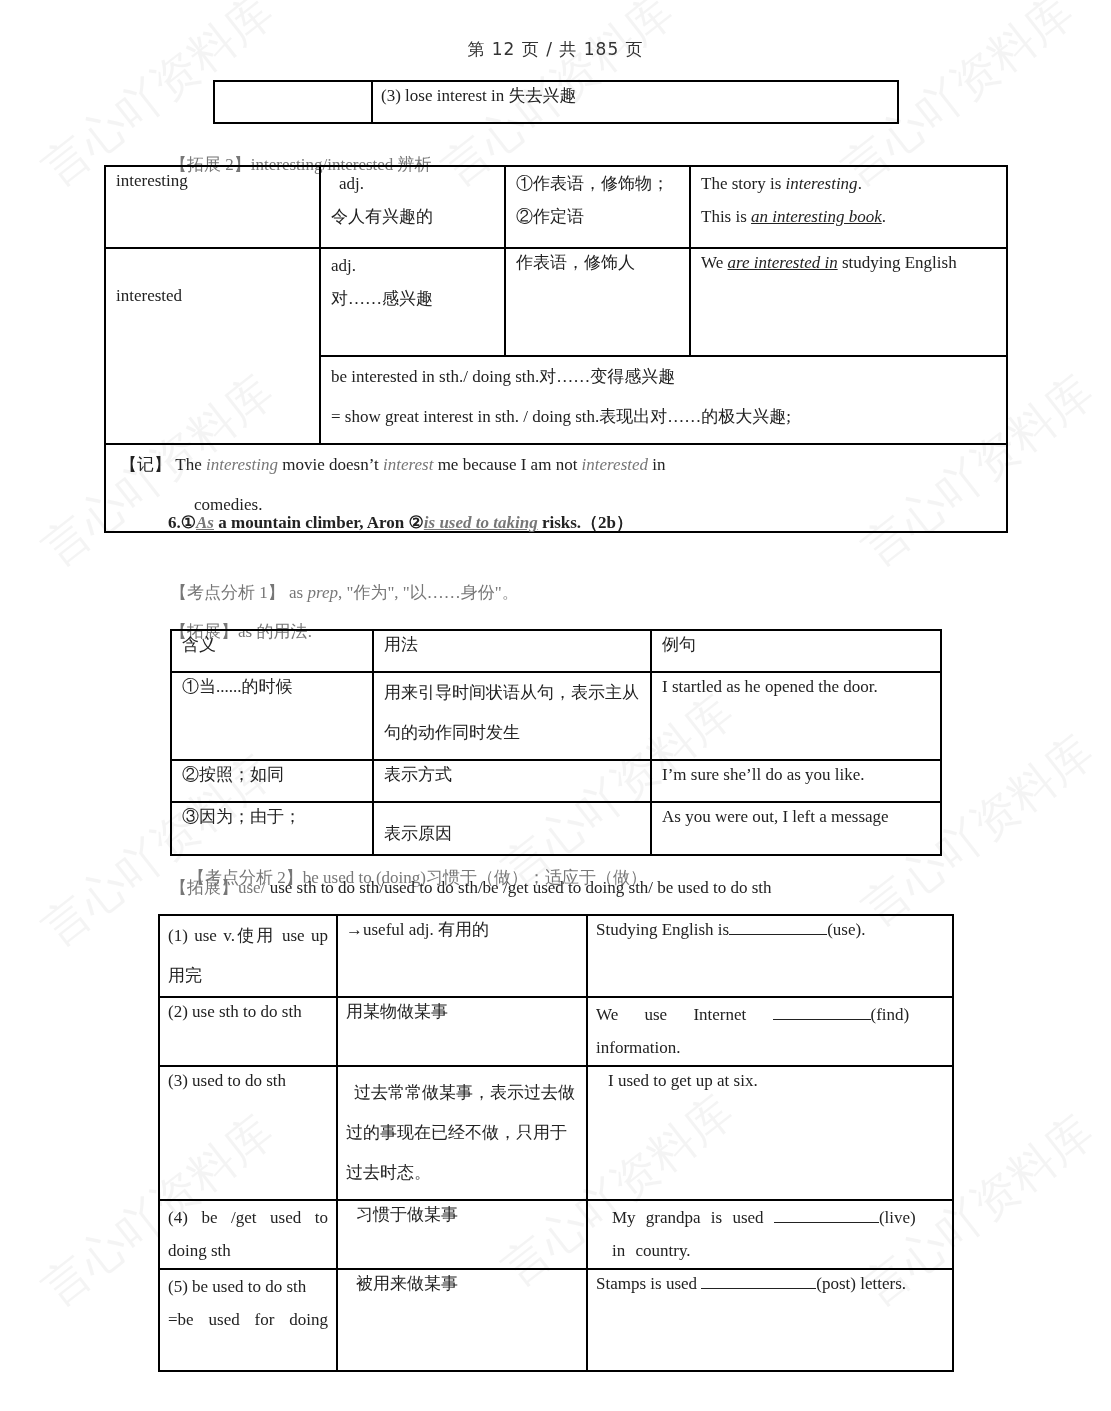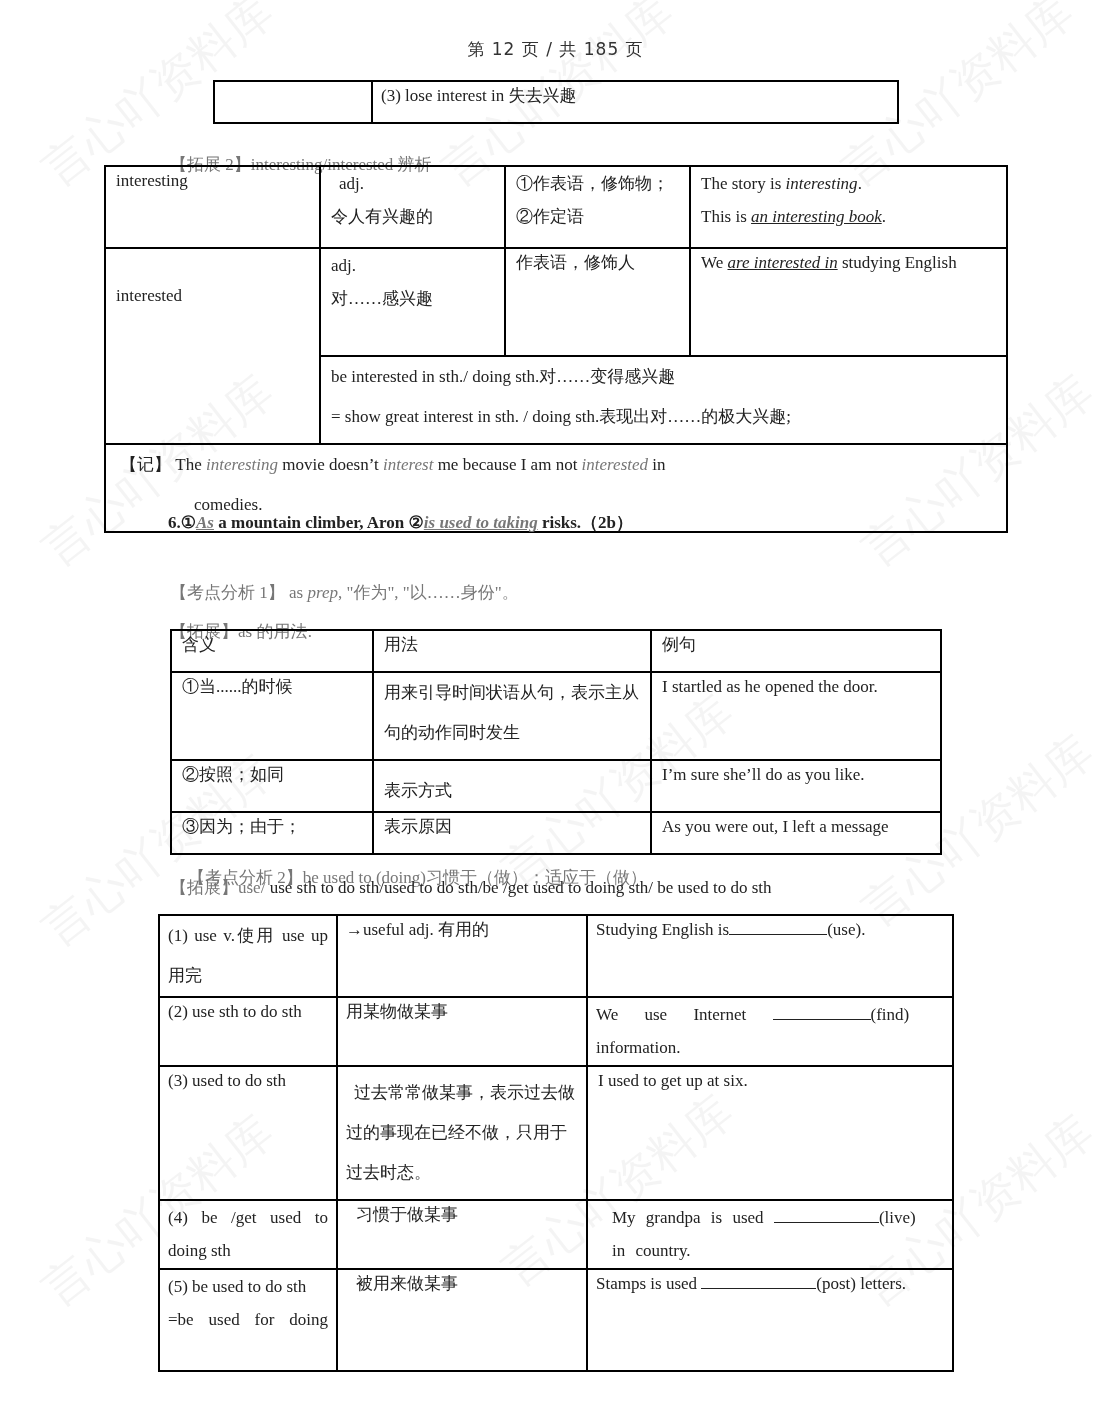--- a/index.html
+++ b/index.html
@@ -117,26 +117,26 @@
     <td style="line-height:28px;padding-top:0;">用法</td>
     <td style="line-height:28px;padding-top:0;">例句</td>
   </tr>
   <tr style="height:80px">
     <td style="line-height:28px;padding-top:0;">①当......的时候</td>
     <td style="line-height:40px;padding-top:0;">用来引导时间状语从句，表示主从句的动作同时发生</td>
     <td style="line-height:28px;padding-top:0;">I startled as he opened the door.</td>
   </tr>
   <tr style="height:42px">
     <td style="line-height:28px;padding-top:0;">②按照；如同</td>
-    <td style="line-height:28px;padding-top:16px;">表示方式</td>
+    <td style="line-height:28px;padding-top:0;">表示方式</td>
     <td style="line-height:28px;padding-top:0;">I’m sure she’ll do as you like.</td>
   </tr>
   <tr style="height:42px">
     <td style="line-height:28px;padding-top:0;">③因为；由于；</td>
-    <td style="line-height:28px;padding-top:0;">表示原因</td>
+    <td style="line-height:28px;padding-top:17px;">表示原因</td>
     <td style="line-height:28px;padding-top:0;">As you were out, I left a message</td>
   </tr>
 </tbody>
   </table>
 
 <div class="line gray" style="left:188px;top:836px;">【考点分析 2】be used to (doing)习惯于（做）；适应于（做）</div>
 
 <div class="line" style="left:170px;top:876px;"><span class="gray">【拓展】</span><span class="gray">use/</span><span> use sth to do sth/used to do sth/be /get used to doing sth/ be used to do sth</span></div>
 
 <table style="left:158px;top:914px;width:796px;">
@@ -152,21 +152,21 @@
     <td style="line-height:28px;padding:0 8px;"><span>Studying English is</span><span class="blank" style="width:98px"></span><span>(use).</span></td>
   </tr>
   <tr style="height:69px">
     <td style="line-height:28px;padding:0 8px;">(2) use sth to do sth</td>
     <td style="line-height:28px;padding:0 8px;">用某物做某事</td>
     <td style="line-height:33px;padding:0 8px;word-spacing:22px;"><span>We  use  Internet </span><span class="blank" style="width:98px"></span><span style="word-spacing:0">(find) information.</span></td>
   </tr>
   <tr style="height:120px">
     <td style="line-height:28px;padding:0 8px;">(3) used to do sth</td>
     <td style="line-height:40px;padding:6px 8px;text-indent:8px;">过去常常做某事，表示过去做过的事现在已经不做，只用于过去时态。</td>
-    <td style="line-height:28px;padding:0 10px;"><span>I used to get up at six.</span></td>
+    <td style="line-height:28px;padding:0 20px;"><span>I used to get up at six.</span></td>
   </tr>
   <tr style="height:69px">
     <td class="just" style="line-height:33px;padding:0 8px;text-align-last:left;">(4) be /get used to doing sth</td>
     <td style="line-height:28px;padding:0 18px;">习惯于做某事</td>
     <td style="line-height:33px;padding:0 24px;word-spacing:6px;"><span>My grandpa is used </span><span class="blank" style="width:105px"></span><span>(live) in country.</span></td>
   </tr>
   <tr style="height:102px">
     <td style="line-height:33px;padding:0 8px;">
       <div class="just" style="text-align-last:left;">(5) be used to do sth</div>
       <div class="just" style="text-align-last:justify;">=be used for doing</div>

